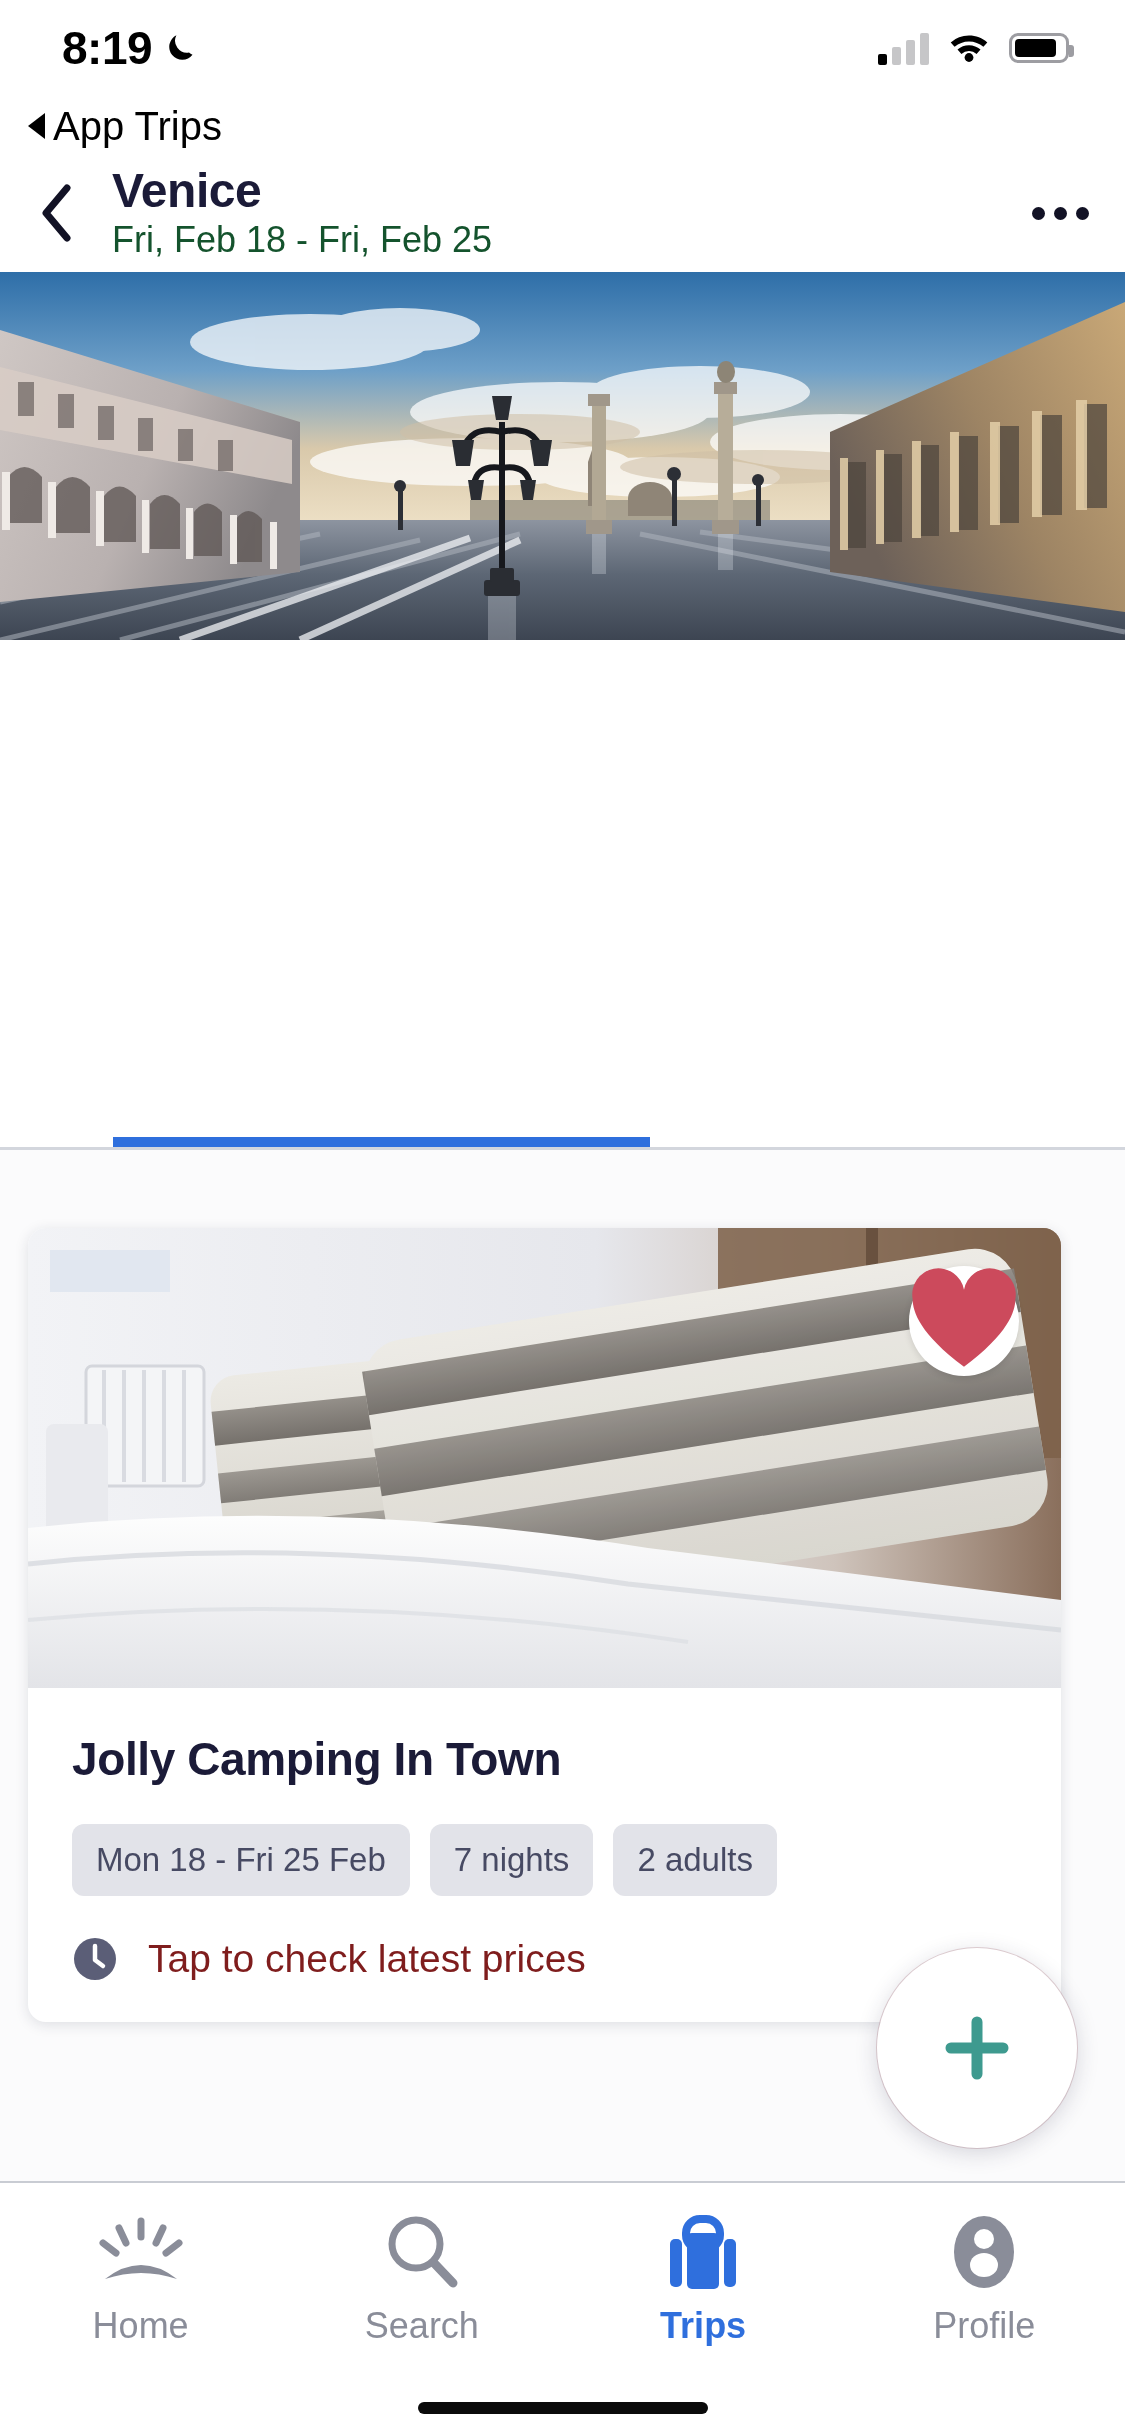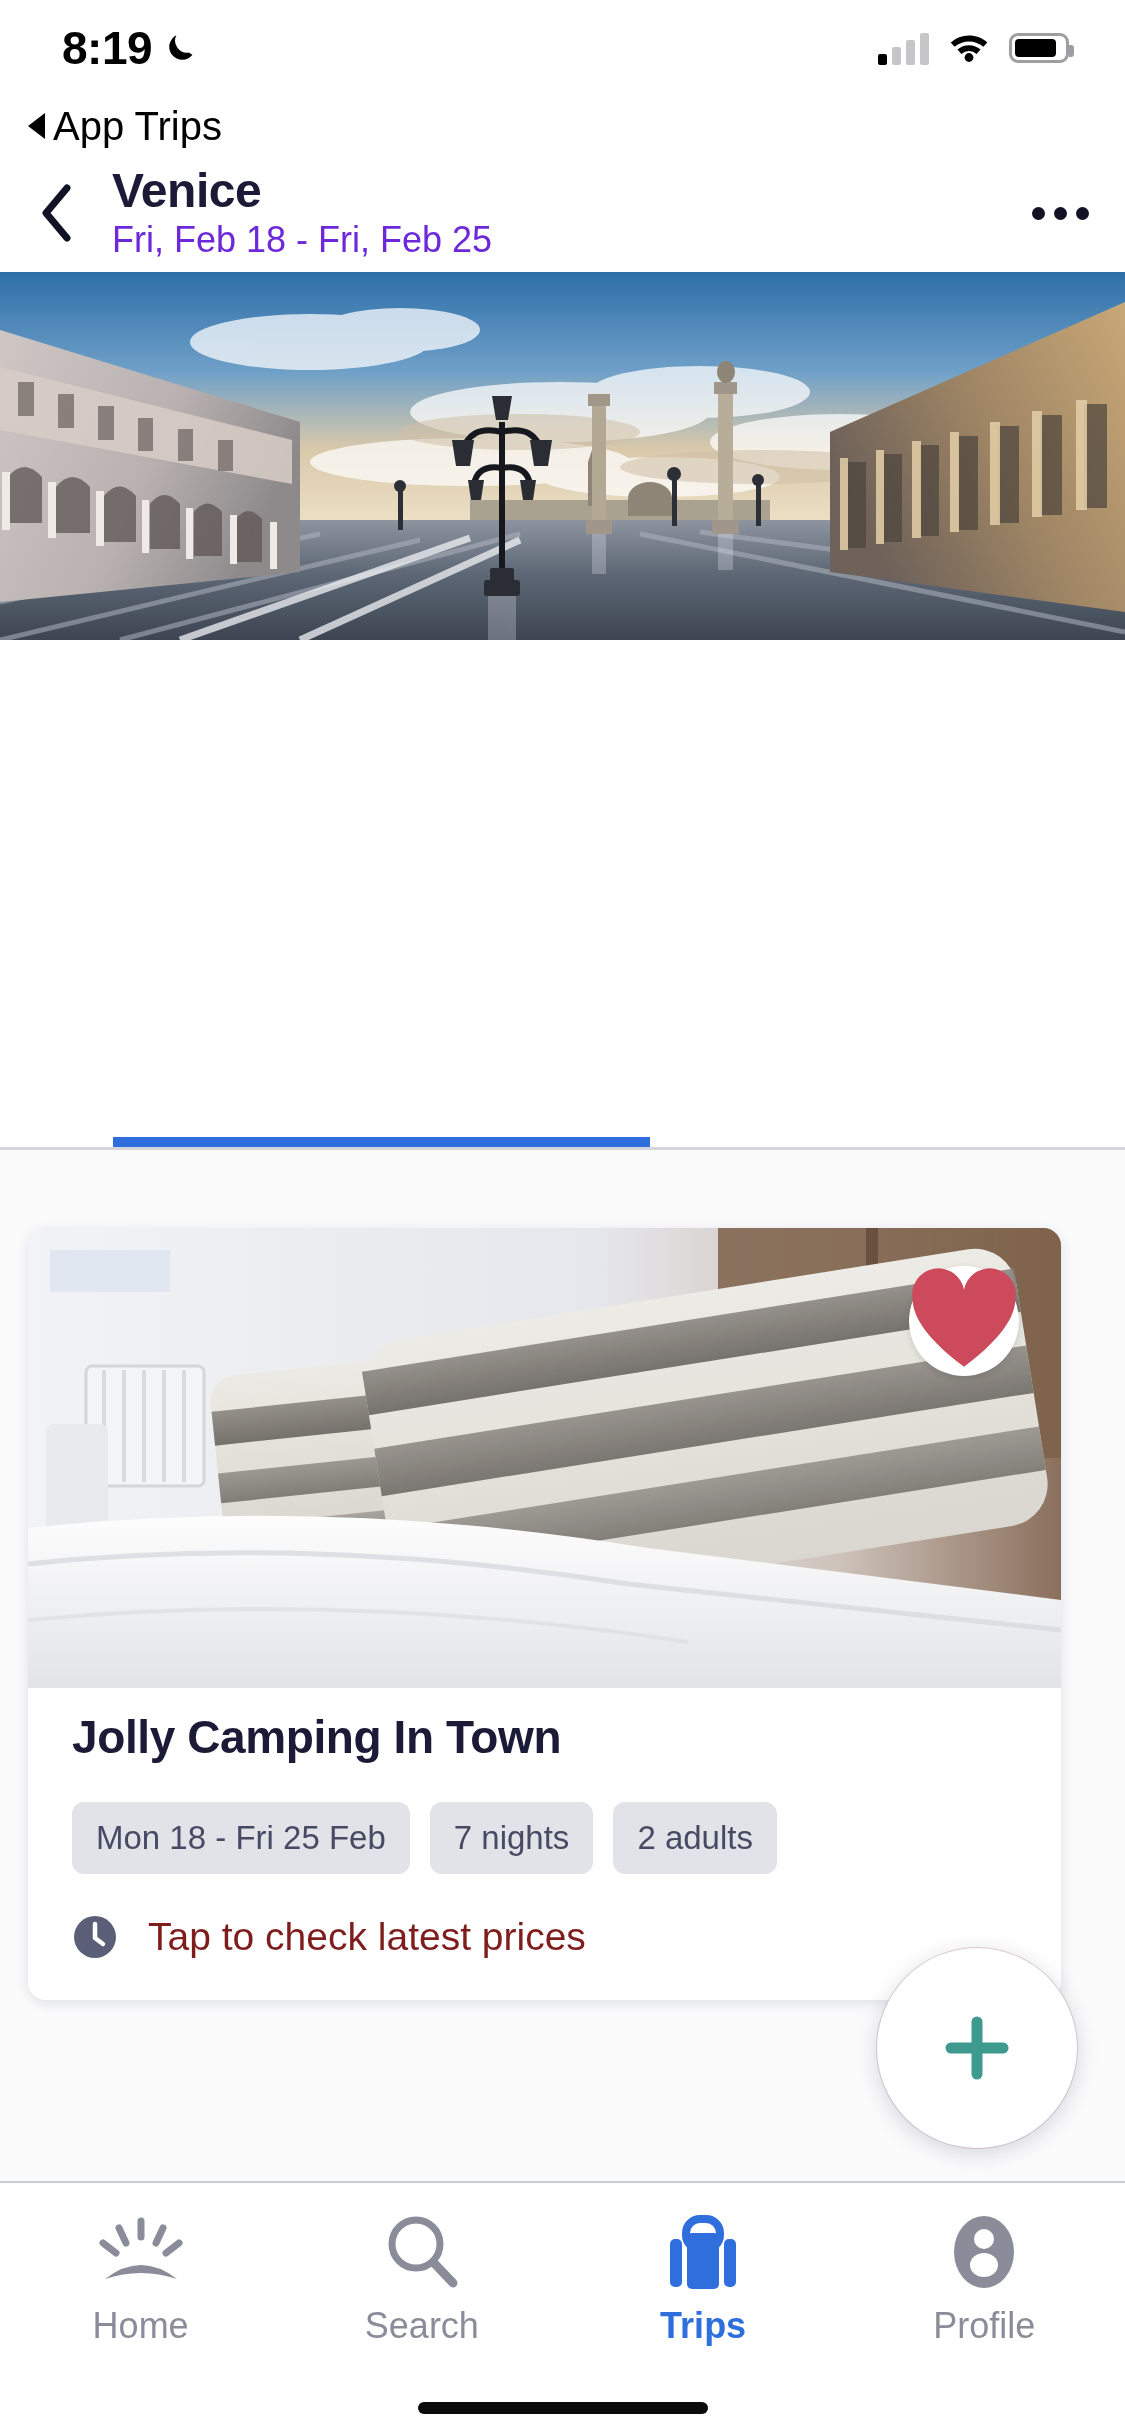--- a/index.html
+++ b/index.html
@@ -51,21 +51,21 @@
     position: absolute; top: 158px; left: 0; width: 1125px; height: 110px;
     display: flex; align-items: center; background: #fff;
   }
   .nav-back { width: 112px; display: flex; align-items: center; justify-content: center;
     height: 110px; }
   .nav-back svg { display: block; }
   .nav-titles { flex: 1; display: flex; flex-direction: column; justify-content: flex-start;
     gap: 4px; }
   .nav-title { font-size: 48px; font-weight: 700; color: #1b1b38; letter-spacing: -0.5px;
     line-height: 1.05; }
-  .nav-sub { font-size: 36px; font-weight: 400; color: #6d28d9; line-height: 1.1; }
+  .nav-sub { font-size: 36px; font-weight: 400; color: #14532d; line-height: 1.1; }
   .nav-more { width: 130px; height: 110px; display: flex; align-items: center;
     justify-content: center; gap: 9px; }
   .nav-more span { width: 13px; height: 13px; border-radius: 50%; background: #121225; }
 
   
   .hero { position: absolute; top: 272px; left: 0; width: 1125px; height: 368px;
     overflow: hidden; background: #4e5f74; }
   .hero svg { display: block; width: 1125px; height: 368px; }
 
   
@@ -94,21 +94,21 @@
 
   .card-photo { position: relative; width: 100%; height: 460px; overflow: hidden; }
   .card-photo svg { display: block; width: 100%; height: 460px; }
   .heart-btn {
     position: absolute; top: 38px; right: 42px; width: 110px; height: 110px;
     background: #fff; border-radius: 50%; display: flex; align-items: center;
     justify-content: center; box-shadow: 0 2px 7px rgba(0,0,0,.12);
   }
   .heart-btn svg { display: block; }
 
-  .card-body { padding: 22px 44px 40px 44px; }
+  .card-body { padding: 44px 44px 40px 44px; }
   .card-title { font-size: 46px; font-weight: 700; color: #1b1b38; letter-spacing: -0.4px; }
   .chips { display: flex; gap: 20px; margin-top: 38px; }
   .chip {
     background: #e2e3e9; color: #474a63; border-radius: 12px;
     padding: 17px 24px; font-size: 33px; font-weight: 500; white-space: nowrap;
   }
   .price-row { display: flex; align-items: center; gap: 30px; margin-top: 40px; }
   .clock-icon { width: 46px; height: 46px; flex: 0 0 46px; }
   .clock-icon svg { display: block; }
   .price-text { font-size: 39px; color: #7f1d1d; font-weight: 400; }

